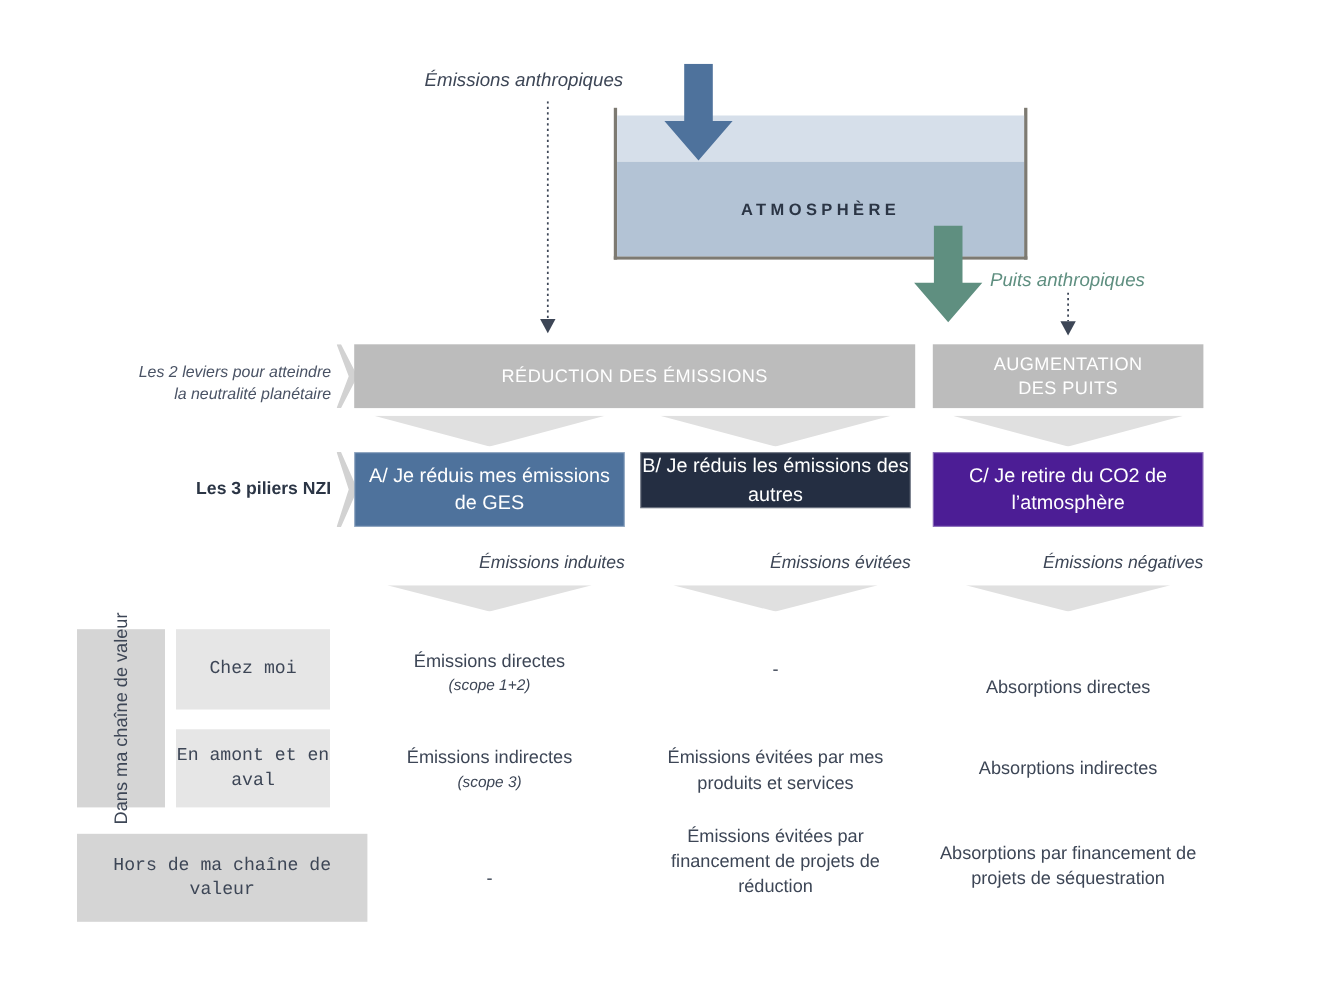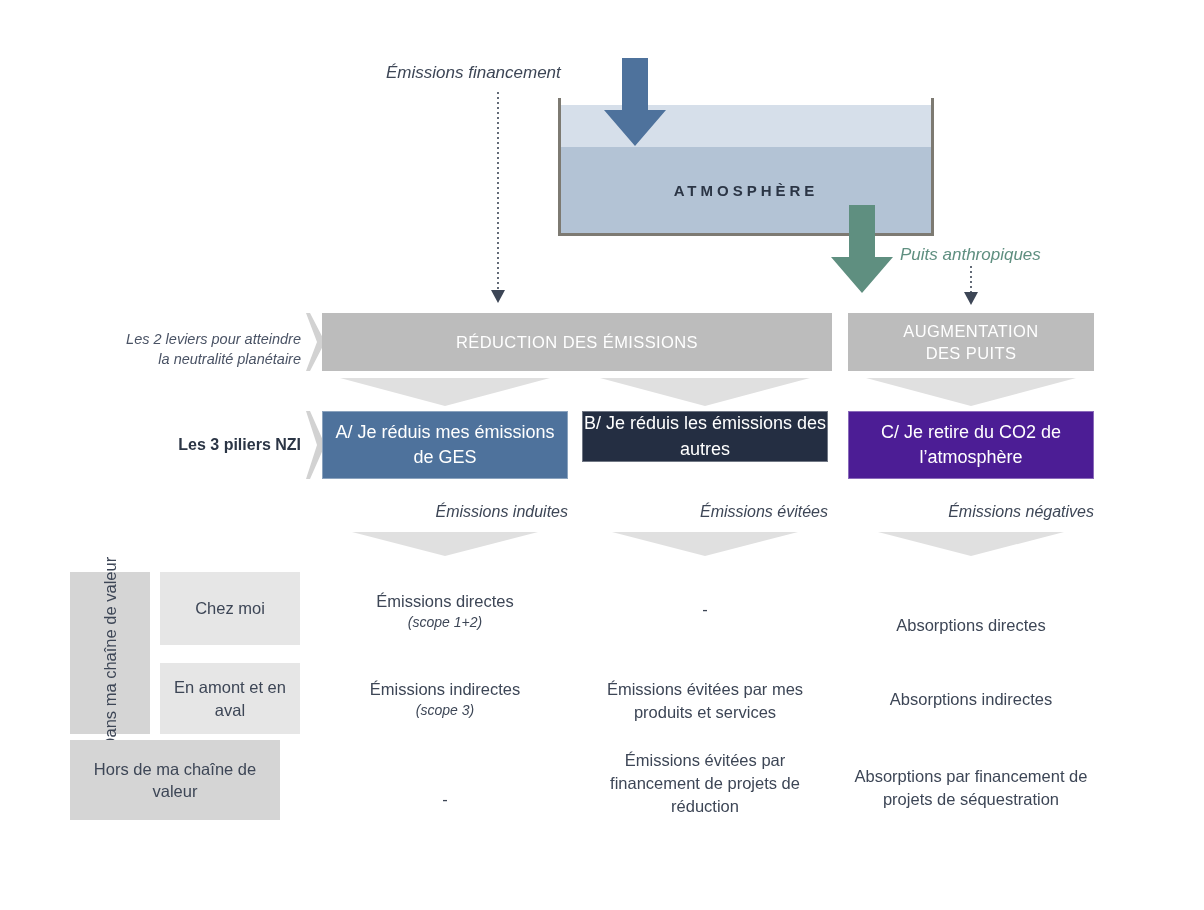--- a/index.html
+++ b/index.html
@@ -94,30 +94,30 @@
     font-style:italic;font-size:16px;color:#3d4656;
   }
 
   
   .cell{
     position:absolute;box-sizing:border-box;
     display:flex;align-items:center;justify-content:center;
     text-align:center;font-size:16.5px;line-height:1.35;color:#3d4656;
   }
   .cell-dark{background:#d5d5d5;}
-  .cell-light{background:#e6e6e6;}
+  .cell-light{background:#e6e6e6;font-family:Liberation Mono, monospace;}
   #cell-chain{
     left:70px;top:572px;width:80px;height:162px;
   }
   #cell-chain span{
     transform:rotate(-90deg);white-space:nowrap;display:inline-block;
   }
   #cell-chezmoi{left:160px;top:572px;width:140px;height:73px;}
   #cell-amont{left:160px;top:663px;width:140px;height:71px;}
-  #cell-hors{left:70px;top:740px;width:210px;height:80px;}
+  #cell-hors{left:70px;top:758px;width:264px;height:80px;font-family:Liberation Mono, monospace;}
 
   .mcell{
     position:absolute;width:246px;text-align:center;
     font-size:16.5px;line-height:1.4;color:#3d4656;
   }
   .mcell .sub{font-style:italic;font-size:14px;display:block;}
 </style>
 </head>
 <body>
 
@@ -129,21 +129,21 @@
   <div id="tank-label">ATMOSPHÈRE</div>
 
   <svg class="bigarrow" style="left:600px;top:58px;" width="70" height="90" viewBox="0 0 70 90">
     <polygon points="22,0 48,0 48,52 66,52 35,88 4,52 22,52" fill="#4e729c"></polygon>
   </svg>
 
   <svg class="bigarrow" style="left:827px;top:205px;" width="70" height="90" viewBox="0 0 70 90">
     <polygon points="22,0 48,0 48,52 66,52 35,88 4,52 22,52" fill="#5f8f80"></polygon>
   </svg>
 
-  <div class="annot" id="emissions-label" style="left:386px;top:63px;">Émissions financement</div>
+  <div class="annot" id="emissions-label" style="left:386px;top:63px;">Émissions anthropiques</div>
 
   <div class="annot" id="puits-label" style="left:900px;top:245px;">Puits anthropiques</div>
 
   <svg class="dotted" style="left:489px;top:92px;" width="18" height="216" viewBox="0 0 18 216">
     <line x1="9" y1="0" x2="9" y2="198" stroke="#3d4656" stroke-width="1.6" stroke-dasharray="2,3"></line>
     <polygon points="2,198 16,198 9,211" fill="#3d4656"></polygon>
   </svg>
 
   <svg class="dotted" style="left:962px;top:266px;" width="18" height="42" viewBox="0 0 18 42">
     <line x1="9" y1="0" x2="9" y2="26" stroke="#3d4656" stroke-width="1.6" stroke-dasharray="2,3"></line>

